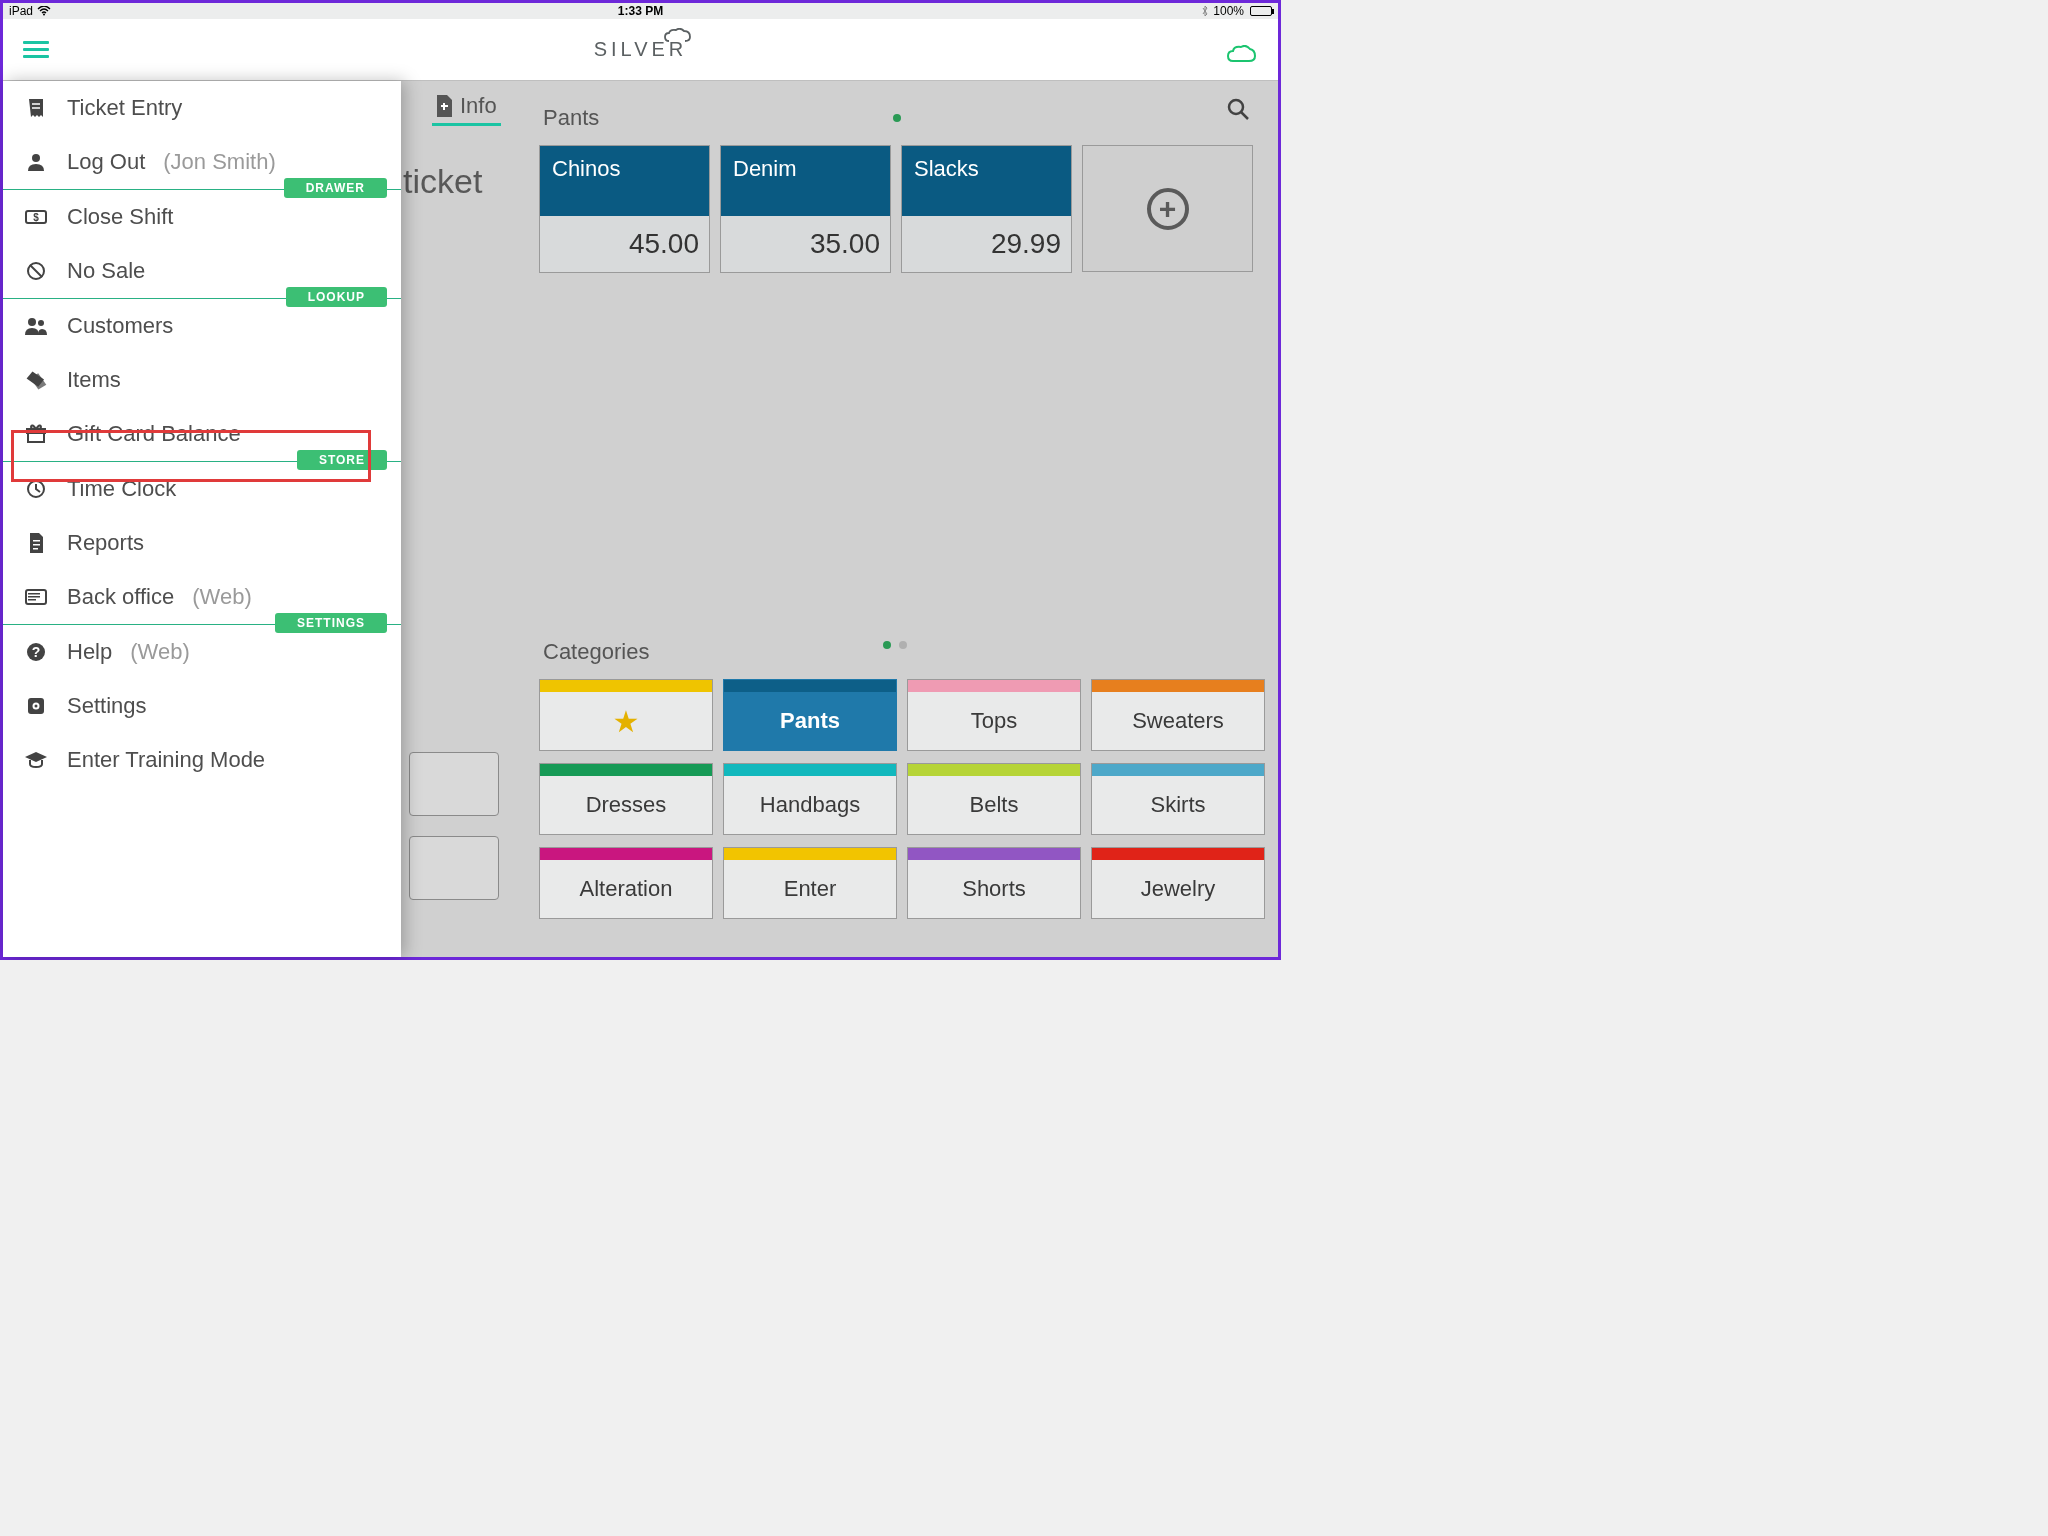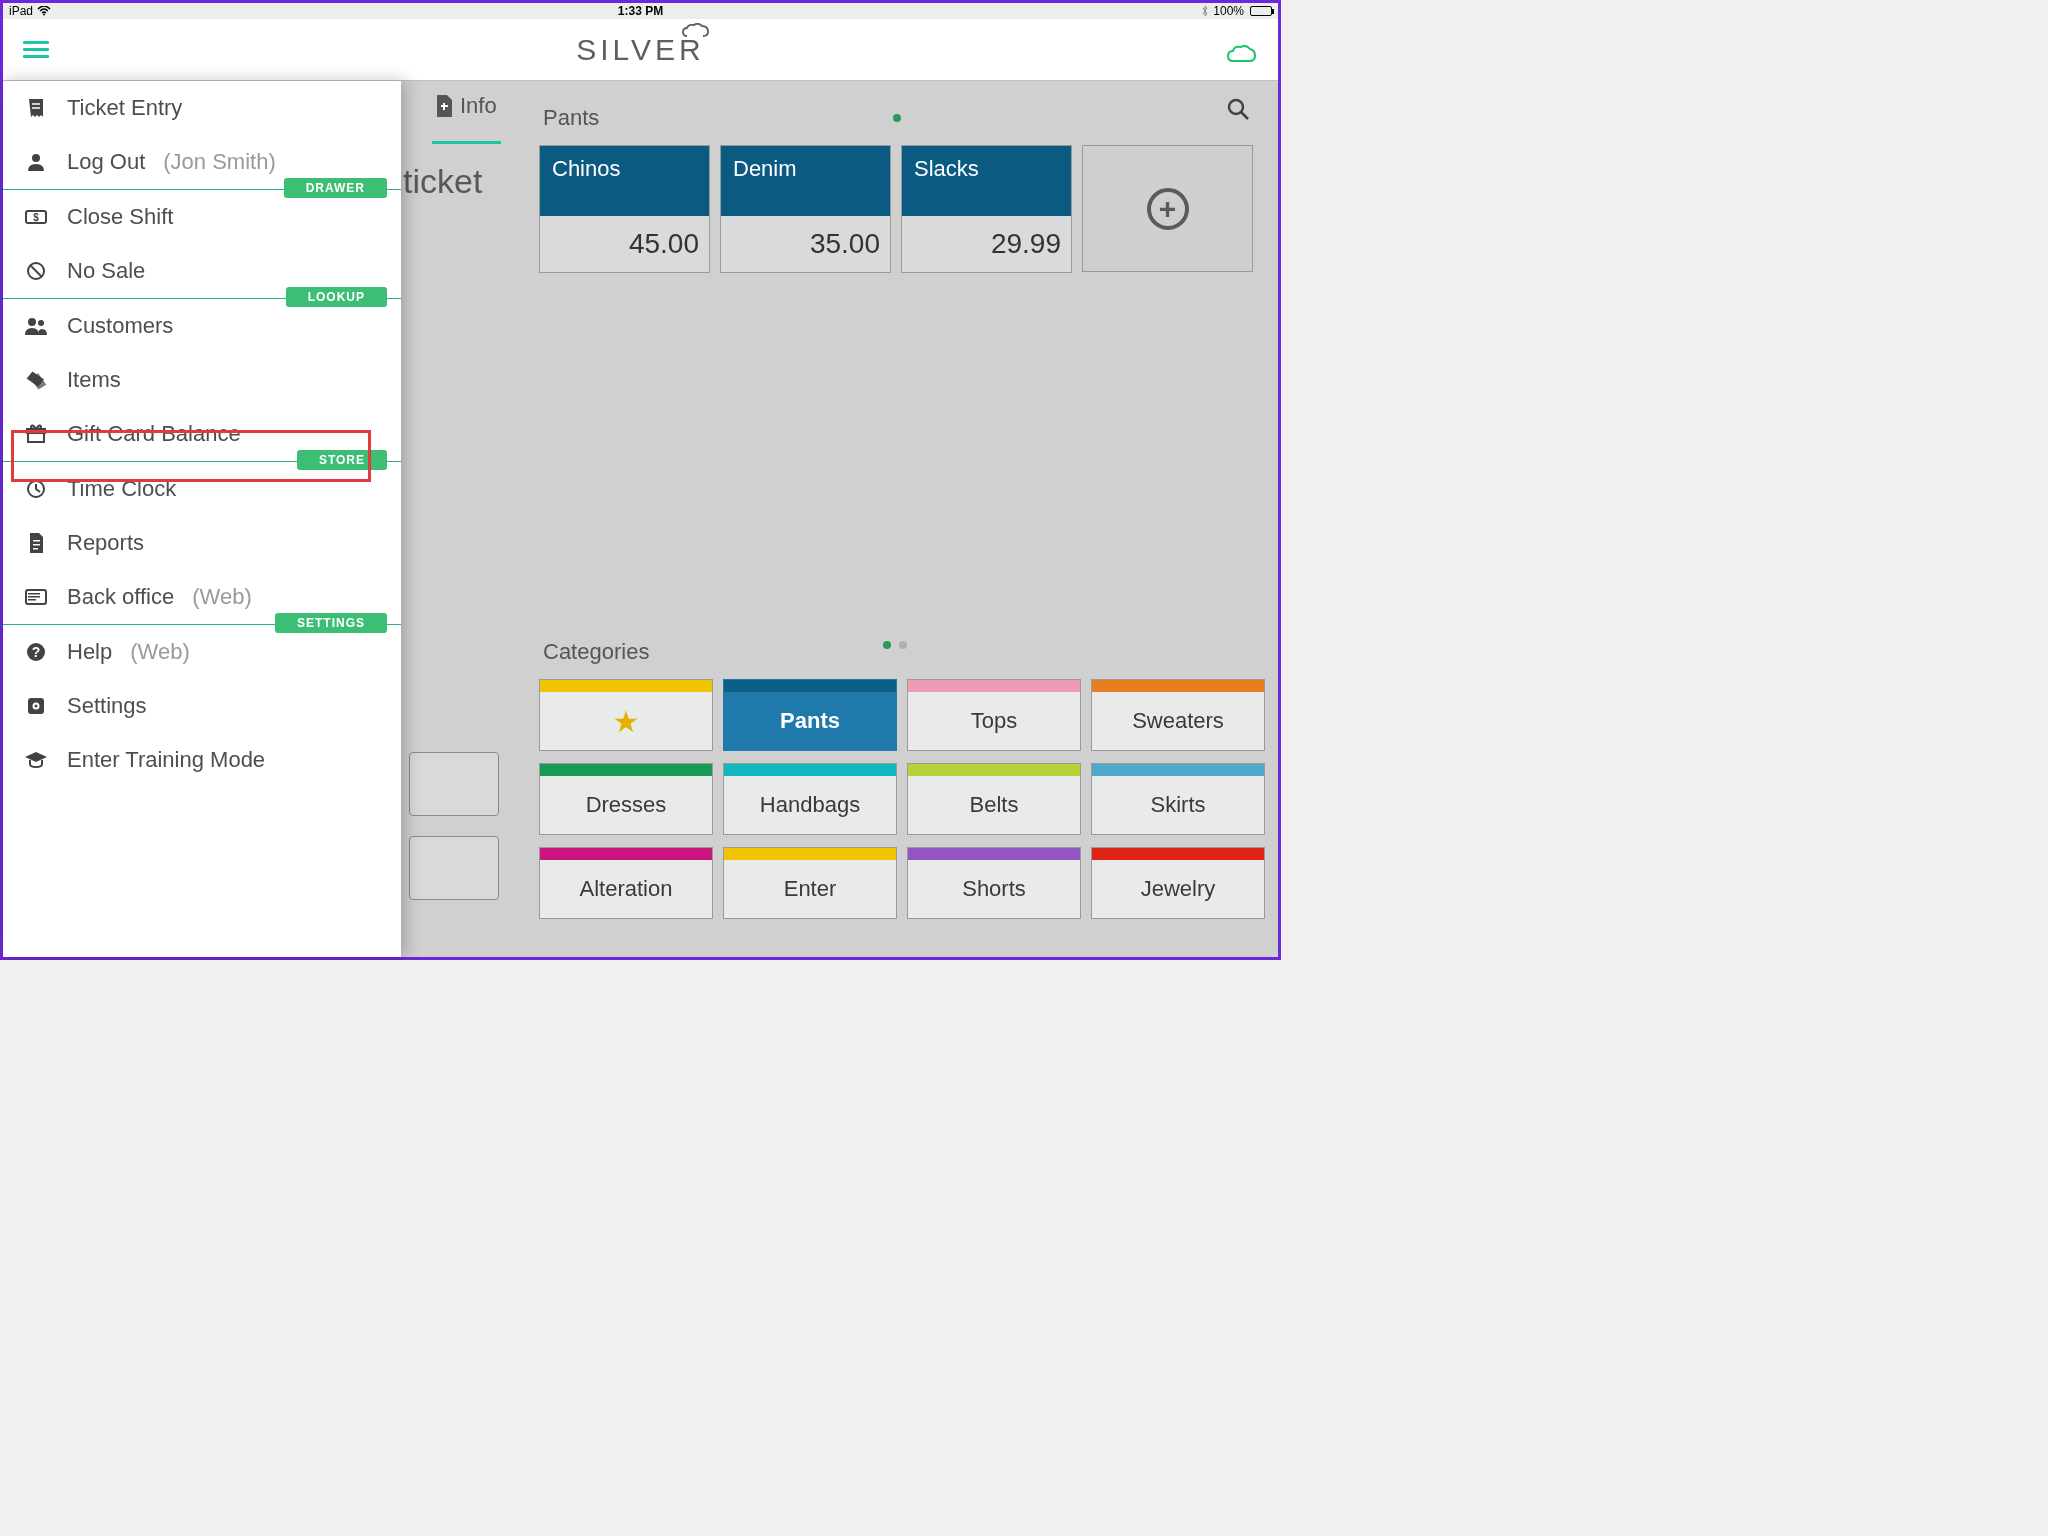--- a/index.html
+++ b/index.html
@@ -10,26 +10,26 @@
   .status-center { position:absolute; left:50%; transform:translateX(-50%); font-weight:600;}
   .status-right { margin-left:auto; display:flex; align-items:center; gap:4px;}
   .bt-icon { color:#777; font-size:11px;}
   .battery { width:22px; height:10px; border:1px solid #000; border-radius:2px; position:relative; margin-left:2px;}
   .battery::after { content:""; position:absolute; right:-3px; top:2px; width:2px; height:5px; background:#000;}
   .battery-fill { background:#000; width:100%; height:100%;}
   
   .app-header { position:absolute; top:16px; left:0; right:0; height:62px; background:#fff; border-bottom:1px solid #bfbfbf; display:flex; align-items:center; justify-content:center;}
   .hamburger { position:absolute; left:20px; top:22px; width:26px; height:18px; cursor:pointer;}
   .hamburger span { display:block; height:3px; background:#1bc4a3; margin-bottom:4px; border-radius:1px;}
-  .logo { font-size:30px; letter-spacing:4px; color:#5b6062; font-weight:500; position:relative;}
+  .logo { font-size:20px; letter-spacing:4px; color:#5b6062; font-weight:500; position:relative;}
   .logo-cloud { position:absolute; top:-10px; right:-6px; }
   .header-cloud { position:absolute; right:22px; top:26px;}
   
   .main-dim { position:absolute; top:78px; left:0; right:0; bottom:0; background:rgba(120,120,120,.35);}
-  .info-tab { position:absolute; top:12px; left:429px; display:flex; align-items:center; gap:6px; color:#555; font-size:22px; border-bottom:3px solid #1bc4a3; padding-bottom:22px; padding-left:2px; padding-right:4px;}
+  .info-tab { position:absolute; top:12px; left:429px; display:flex; align-items:center; gap:6px; color:#555; font-size:22px; border-bottom:3px solid #1bc4a3; padding-bottom:4px; padding-left:2px; padding-right:4px;}
   .ticket-title { position:absolute; top:81px; left:400px; font-size:34px; color:#585858; font-weight:300;}
   .category-header { position:absolute; display:flex; align-items:center; color:#555; font-size:22px;}
   .pants-header { top:24px; left:540px; width:700px; }
   .search-icon { position:absolute; top:16px; right:28px; color:#424242;}
   .dot-green { width:8px; height:8px; background:#2a9a55; border-radius:50%; display:inline-block;}
   .dot-grey { width:8px; height:8px; background:#b0b0b0; border-radius:50%; display:inline-block;}
   
   .items-row { position:absolute; top:64px; left:536px; display:flex; gap:10px;}
   .item-tile { width:171px; background:#d8dadb; border:1px solid #9a9a9a;}
   .item-name { background:#0a5a82; color:#fff; height:70px; padding:10px 12px; font-size:22px;}

